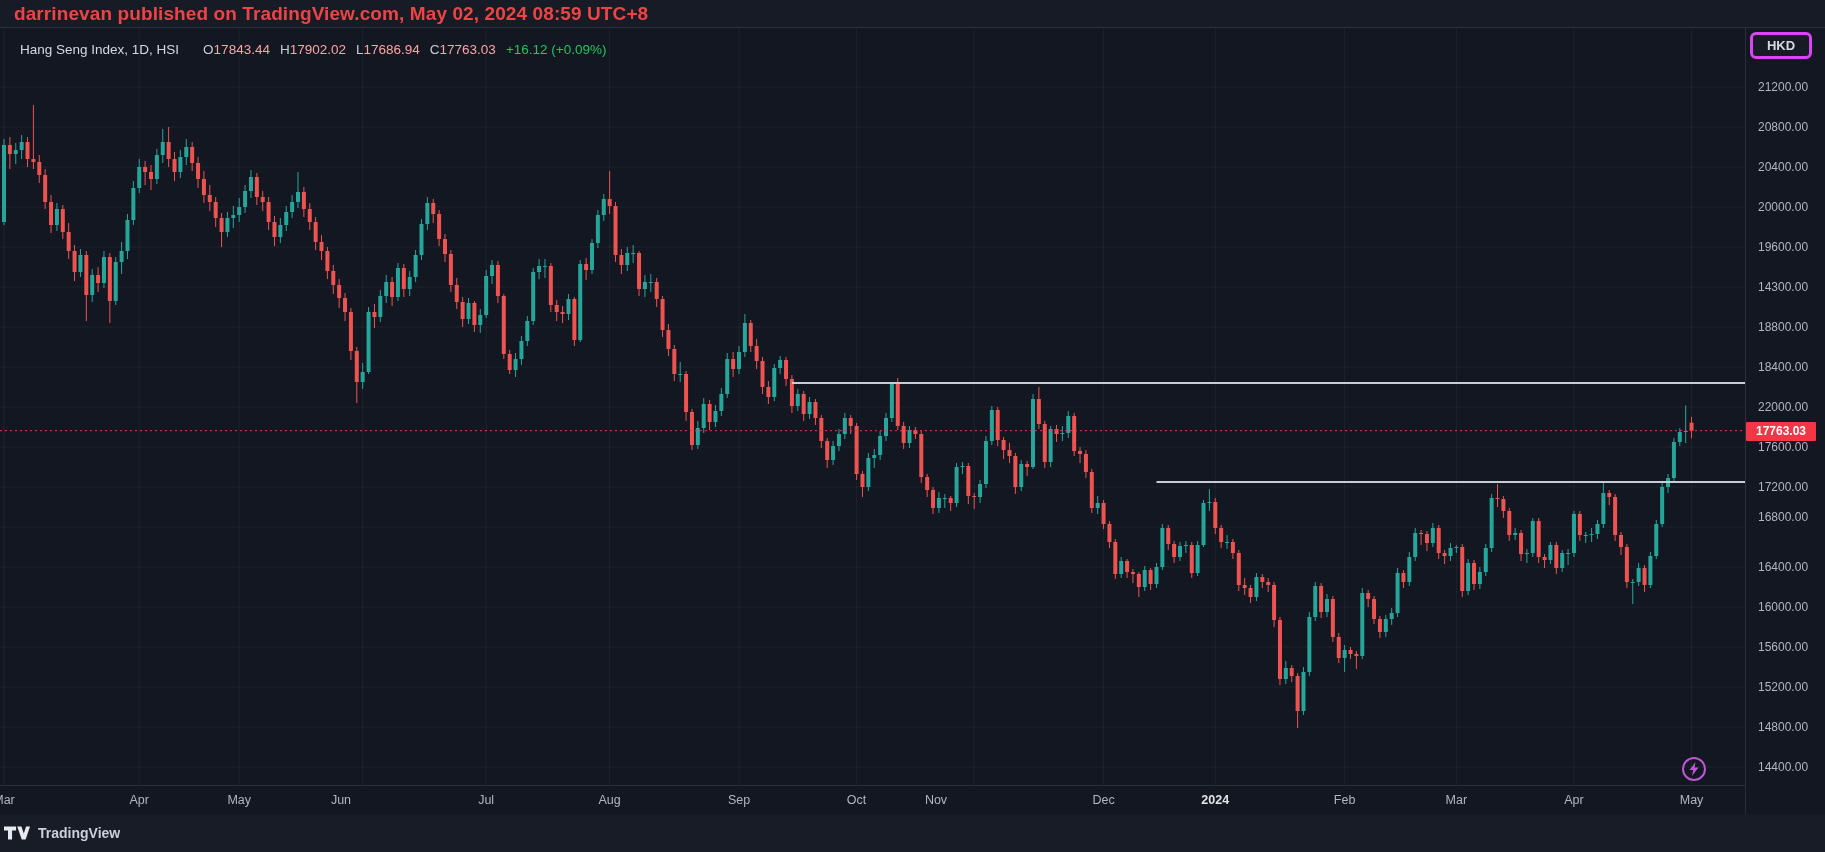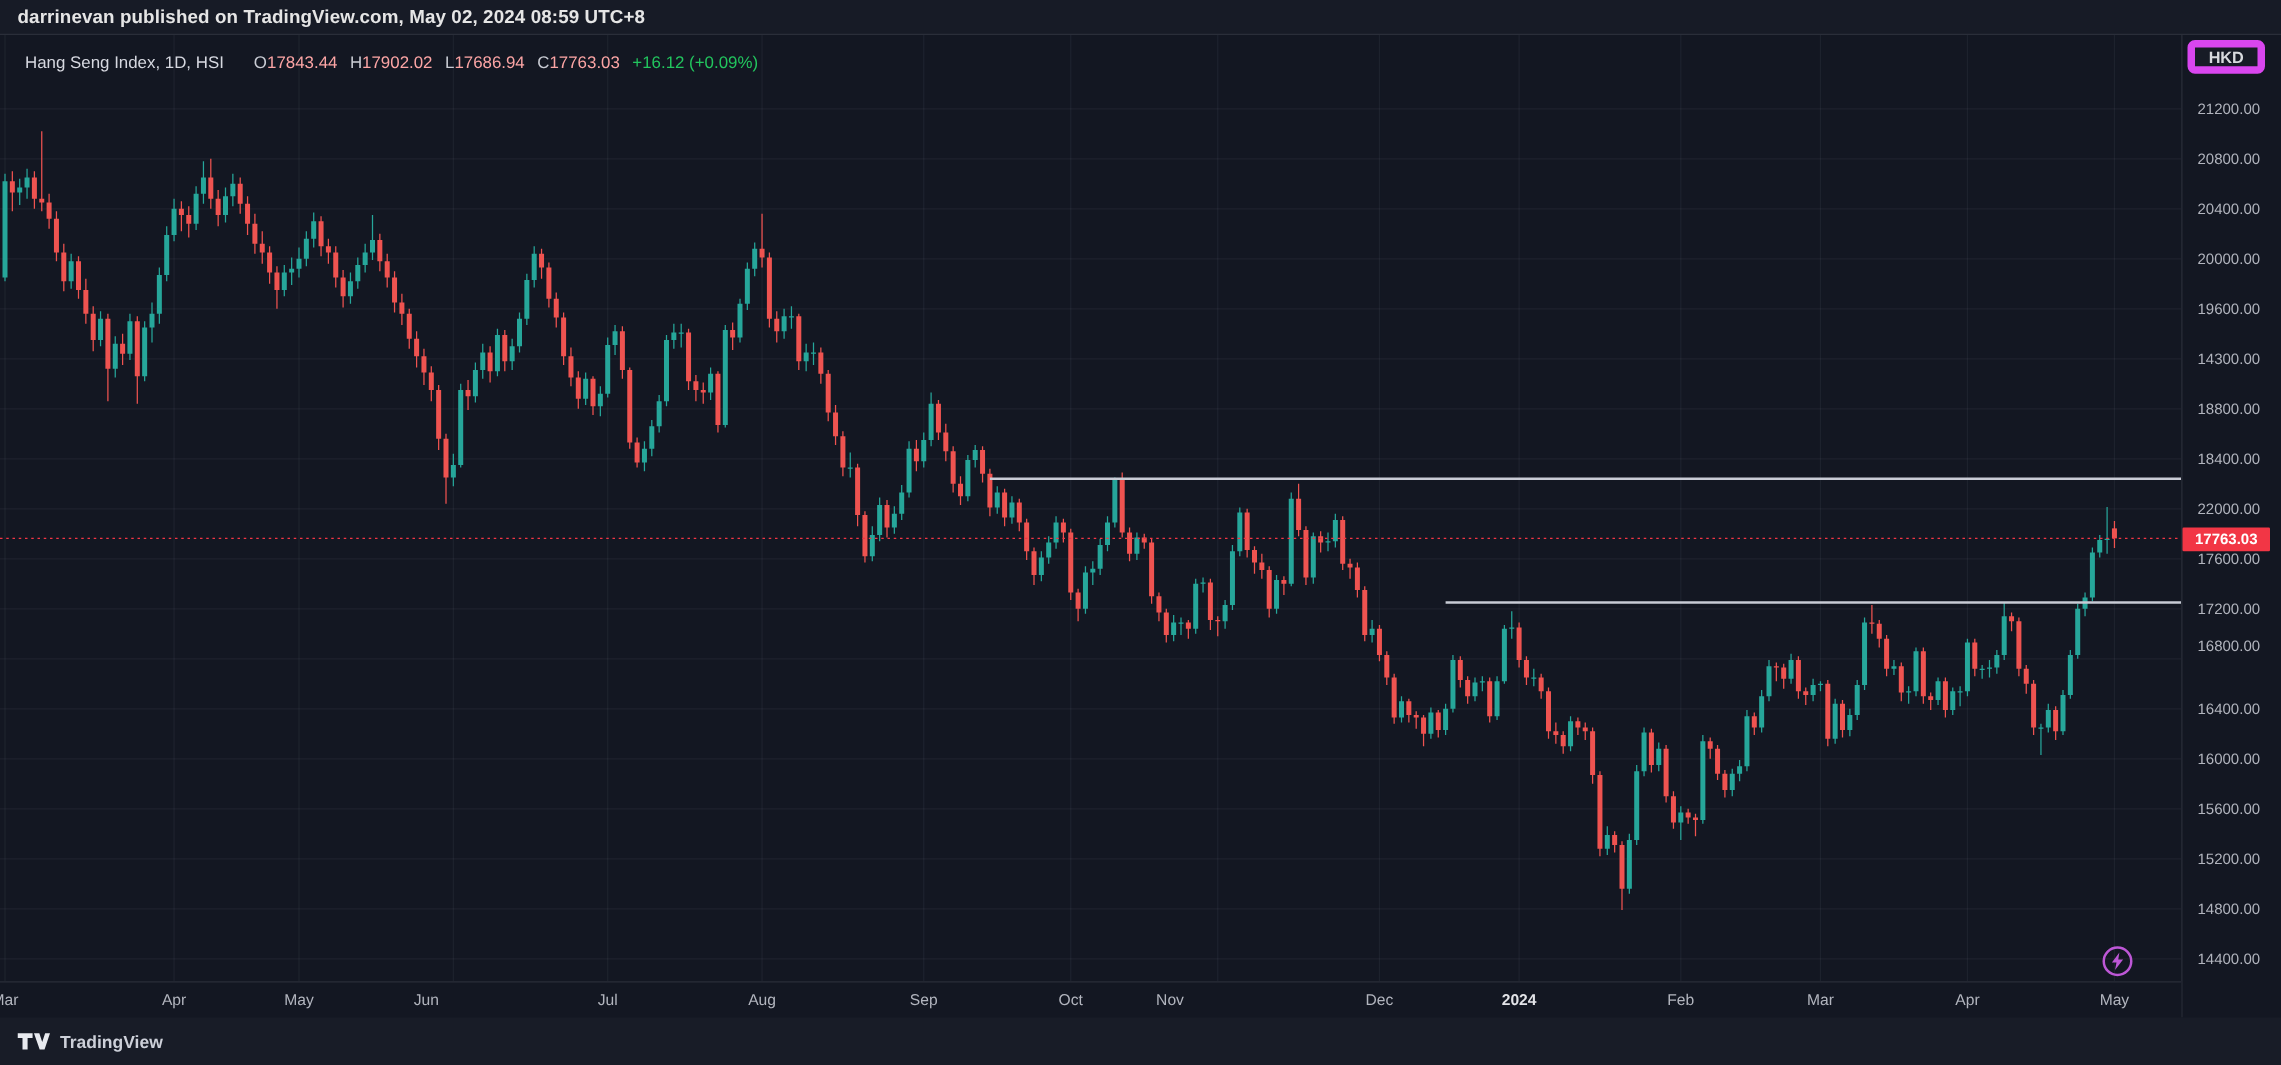--- a/index.html
+++ b/index.html
@@ -4,56 +4,56 @@
 <style>
   * { margin:0; padding:0; box-sizing:border-box; }
   html,body { width:1825px; height:852px; background:#131722; overflow:hidden;
               font-family:"Liberation Sans","DejaVu Sans",sans-serif; }
   #app { position:relative; width:1825px; height:852px; background:#131722; }
 
   
   .publish-bar { position:absolute; left:0; top:0; width:1825px; height:28px;
                  background:#171b26; border-bottom:1px solid #2a2e39;
                  display:flex; align-items:center; padding-left:14px; }
-  .publish-bar span { color:#e5e5e5; font-size:15px; font-weight:700; letter-spacing:.1px; }
+  .publish-bar span { color:#ef4444; font-size:19px; font-weight:700; letter-spacing:.1px; }
 
   
   .legend { position:absolute; left:20px; top:39px; height:20px; display:flex;
             align-items:center; z-index:5; font-size:13.5px; white-space:nowrap; }
   .legend .title { color:#d6d8e0; margin-right:14px; }
   .legend .lk { color:#c9ccd4; margin-left:10px; }
   .legend .lv { color:#fca5a5; }
   .legend .chg { color:#22c55e; margin-left:10px; }
 
   
   #plot { position:absolute; left:0; top:28px; width:1745px; height:757px; display:block; }
 
   
   #price-axis { position:absolute; left:1745px; top:28px; width:80px; height:786px;
                 border-left:1px solid #2a2e39; background:#131722; }
   .hkd-btn { position:absolute; left:4px; top:4px; width:62px; height:27px;
-             border:6px solid #d946ef; border-radius:6px; color:#d8dade;
+             border:3px solid #d946ef; border-radius:6px; color:#d8dade;
              font-size:13px; font-weight:700; display:flex; align-items:center;
              justify-content:center; background:#171b26; cursor:pointer; }
   .p-label { position:absolute; left:12px; color:#b2b5be; font-size:12px; height:16px;
              line-height:16px; }
   #last-price { position:absolute; left:0px; width:70px; height:19px; background:#f23645;
                 color:#ffffff; font-size:12px; font-weight:700; display:flex;
                 align-items:center; justify-content:center; border-radius:1px; }
 
   
   #time-axis { position:absolute; left:0; top:785px; width:1745px; height:29px;
                border-top:1px solid #2a2e39; background:#131722; }
   .t-label { position:absolute; top:7px; transform:translateX(-50%); color:#b2b5be;
              font-size:12.5px; }
   .t-label.major { color:#e3e4e8; font-weight:700; }
 
   
   .footer { position:absolute; left:0; top:814px; width:1825px; height:38px;
-            background:#181c27; display:flex; align-items:center; padding-left:14px; }
+            background:#181c27; display:flex; align-items:center; padding-left:4px; }
   .footer .brand-text { color:#cdd0d9; font-size:14px; font-weight:600; margin-left:8px; }
 
   #flash-icon { position:absolute; left:1679px; top:754px; width:30px; height:30px; cursor:pointer; }
 </style>
 </head>
 <body>
 
 <div id="app">
 
   <div class="publish-bar">

